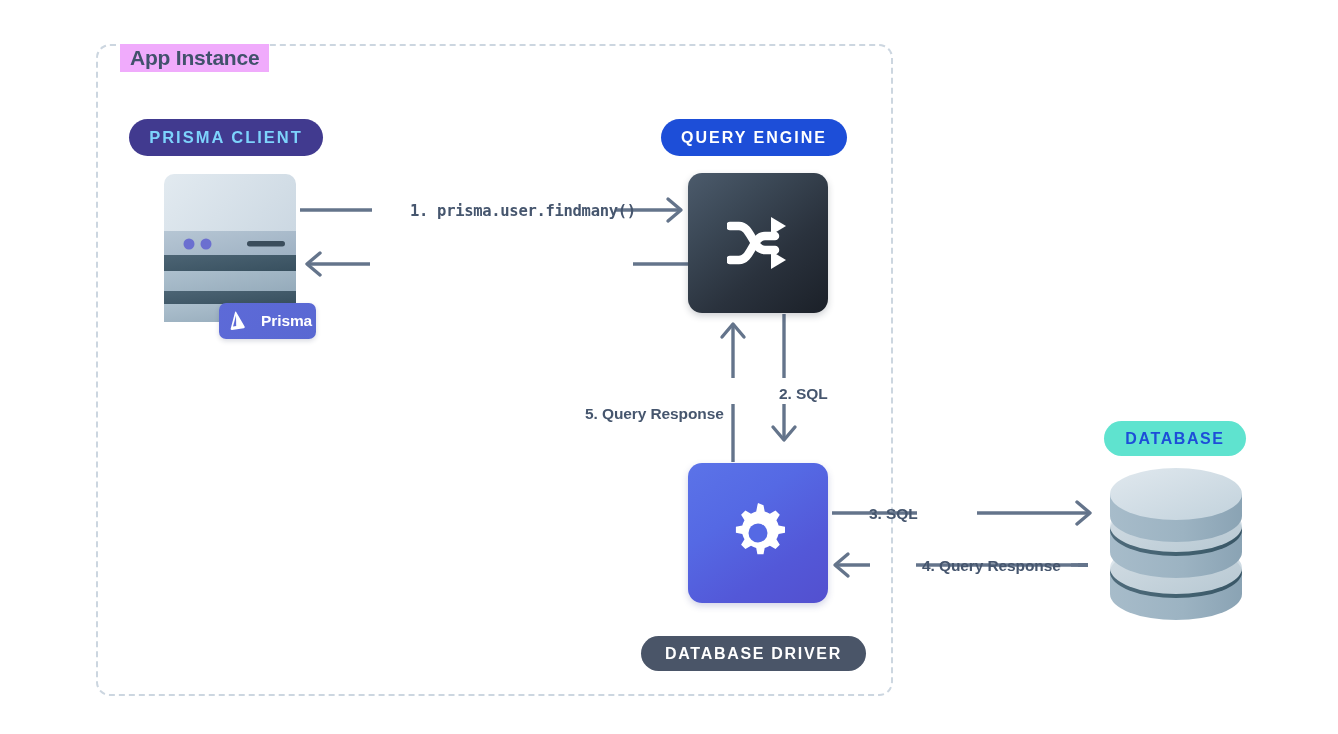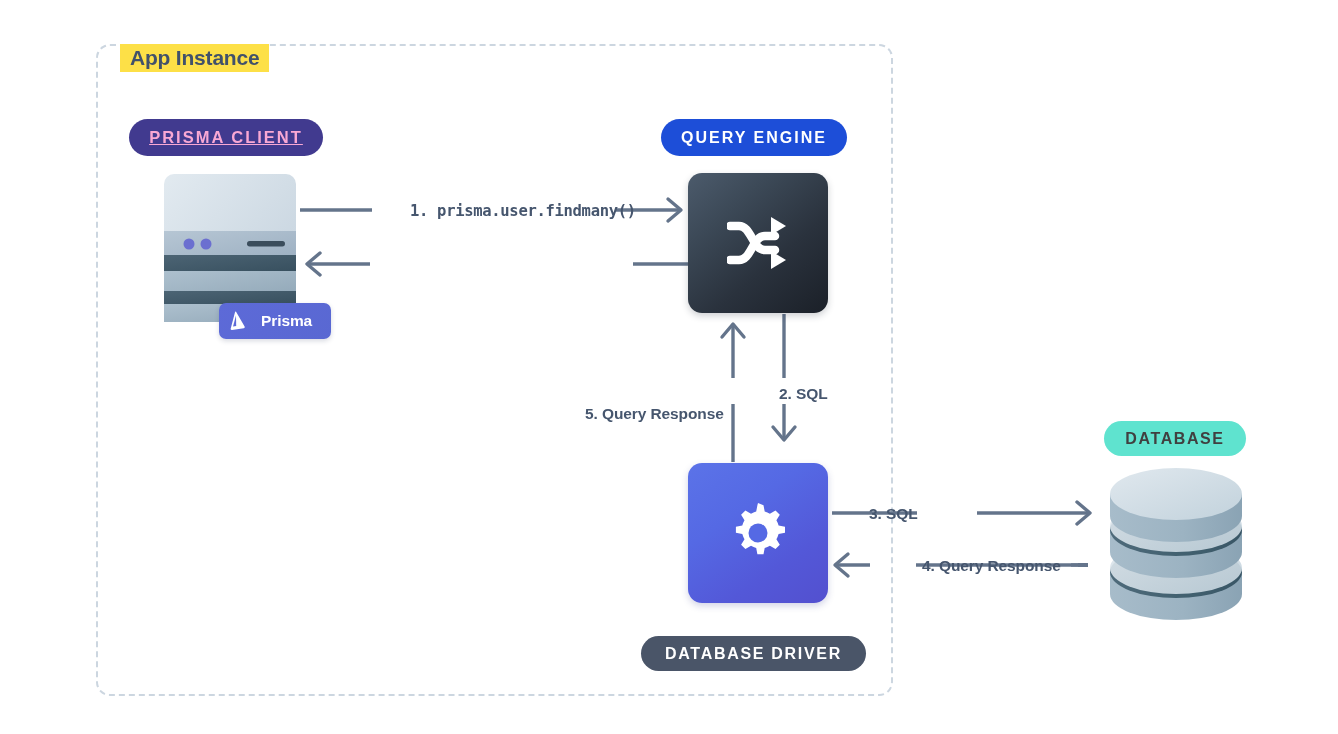--- a/index.html
+++ b/index.html
@@ -31,58 +31,57 @@
     box-sizing: border-box;
   }
   .app-instance-title {
     position: absolute;
     left: 120px;
     top: 44px;
     font-size: 21px;
     font-weight: bold;
     color: #41516b;
     letter-spacing: -0.2px;
-    background: #fde047;
+    background: #f0abfc;
     padding: 0 10px;
     line-height: 28px;
   }
 
   
   .pill {
     position: absolute;
     display: flex;
     align-items: center;
     justify-content: center;
     border-radius: 999px;
     font-weight: bold;
     white-space: nowrap;
     box-sizing: border-box;
   }
   .pill-prisma-client {
     left: 129px; top: 119px;
     width: 194px; height: 37px;
     background: #413a8f;
-    color: #f9a8d4;
+    color: #7dd3fc;
     font-size: 16.5px;
     letter-spacing: 2.0px;
-    text-decoration: underline;
   }
   .pill-query-engine {
     left: 661px; top: 119px;
     width: 186px; height: 37px;
     background: #1d4ed8;
     color: #ffffff;
     font-size: 16px;
     letter-spacing: 2.0px;
   }
   .pill-database {
     left: 1104px; top: 421px;
     width: 142px; height: 35px;
     background: #5fe3cf;
-    color: #404040;
+    color: #1d4ed8;
     font-size: 16px;
     letter-spacing: 1.6px;
   }
   .pill-database-driver {
     left: 641px; top: 636px;
     width: 225px; height: 35px;
     background: #4a5568;
     color: #ffffff;
     font-size: 16px;
     letter-spacing: 1.7px;
@@ -95,21 +94,21 @@
     top: 174px;
     width: 132px;
     height: 148px;
   }
 
   
   .prisma-badge {
     position: absolute;
     left: 219px;
     top: 303px;
-    width: 112px;
+    width: 97px;
     height: 36px;
     background: linear-gradient(135deg, #5d6ad8 0%, #5968d2 100%);
     border-radius: 7px;
     display: flex;
     align-items: center;
     gap: 15px;
     padding-left: 10px;
     box-sizing: border-box;
     box-shadow: 0 2px 5px rgba(40,50,90,0.18);
   }

